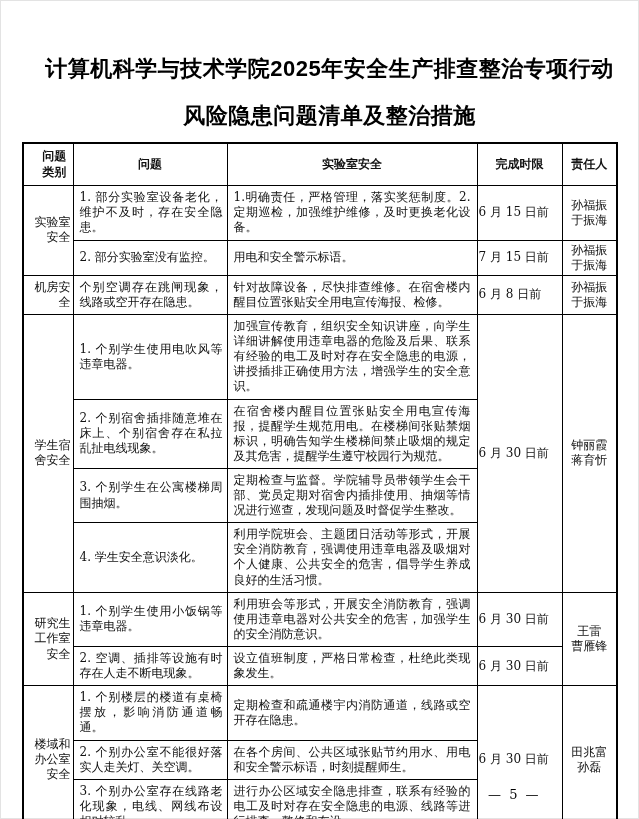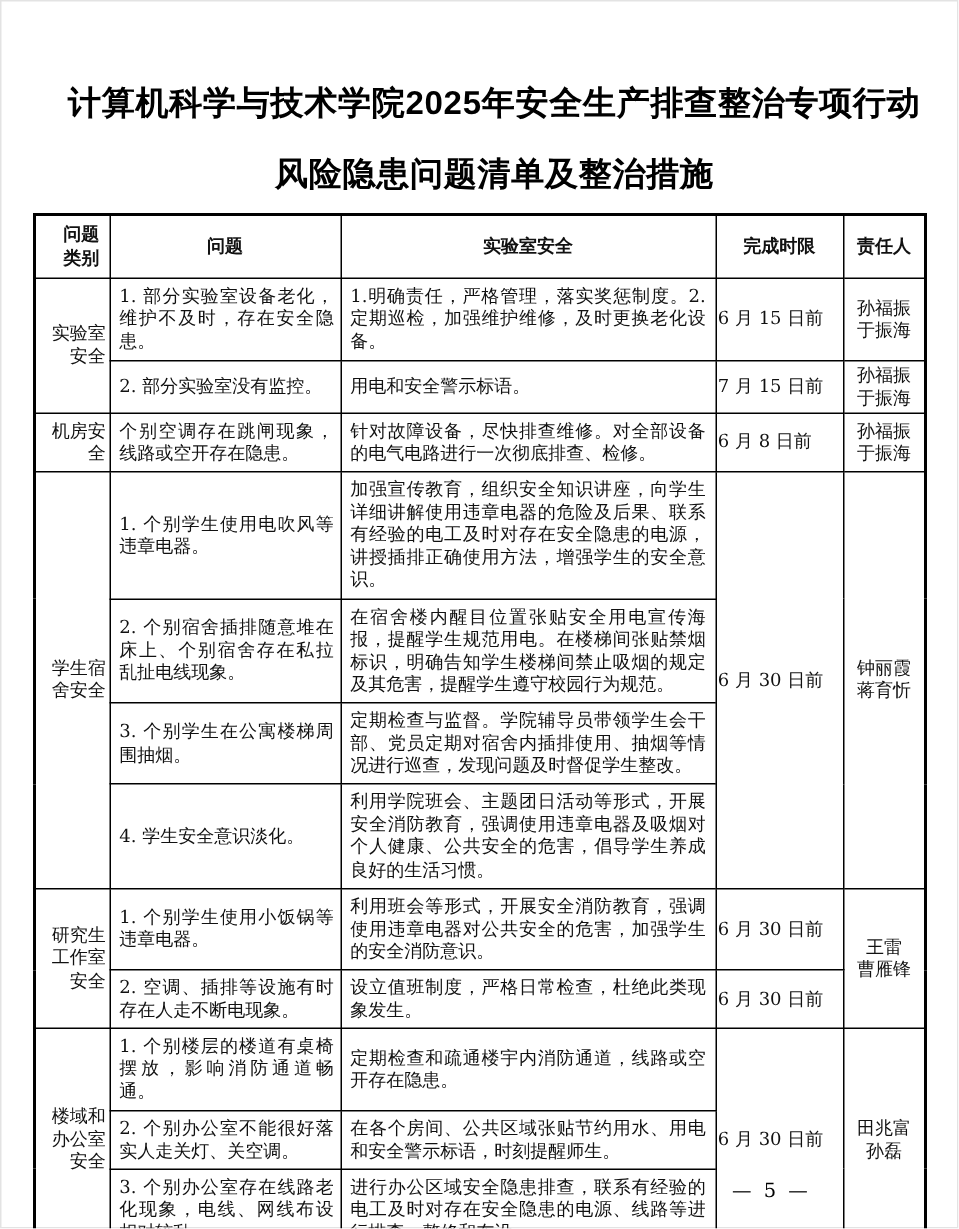--- a/index.html
+++ b/index.html
@@ -123,21 +123,21 @@
         <td class="prob">2. 部分实验室没有监控。</td>
         <td class="meas">用电和安全警示标语。</td>
         <td class="dl">7 月 15 日前</td>
         <td class="resp">孙福振
 于振海</td>
       </tr>
 
       <tr>
         <td class="cat">机房安全</td>
         <td class="prob">个别空调存在跳闸现象，线路或空开存在隐患。</td>
-        <td class="meas">针对故障设备，尽快排查维修。对全部设备的电气电路进行一次彻底排查、检修。</td>
+        <td class="meas">针对故障设备，尽快排查维修。在宿舍楼内醒目位置张贴安全用电宣传海报、检修。</td>
         <td class="dl">6 月 8 日前</td>
         <td class="resp">孙福振
 于振海</td>
       </tr>
 
       <tr>
         <td class="cat" rowspan="4">学生宿舍安全</td>
         <td class="prob">1. 个别学生使用电吹风等违章电器。</td>
         <td class="meas">加强宣传教育，组织安全知识讲座，向学生详细讲解使用违章电器的危险及后果、联系有经验的电工及时对存在安全隐患的电源，讲授插排正确使用方法，增强学生的安全意识。</td>
         <td class="dl" rowspan="4">6 月 30 日前</td>

